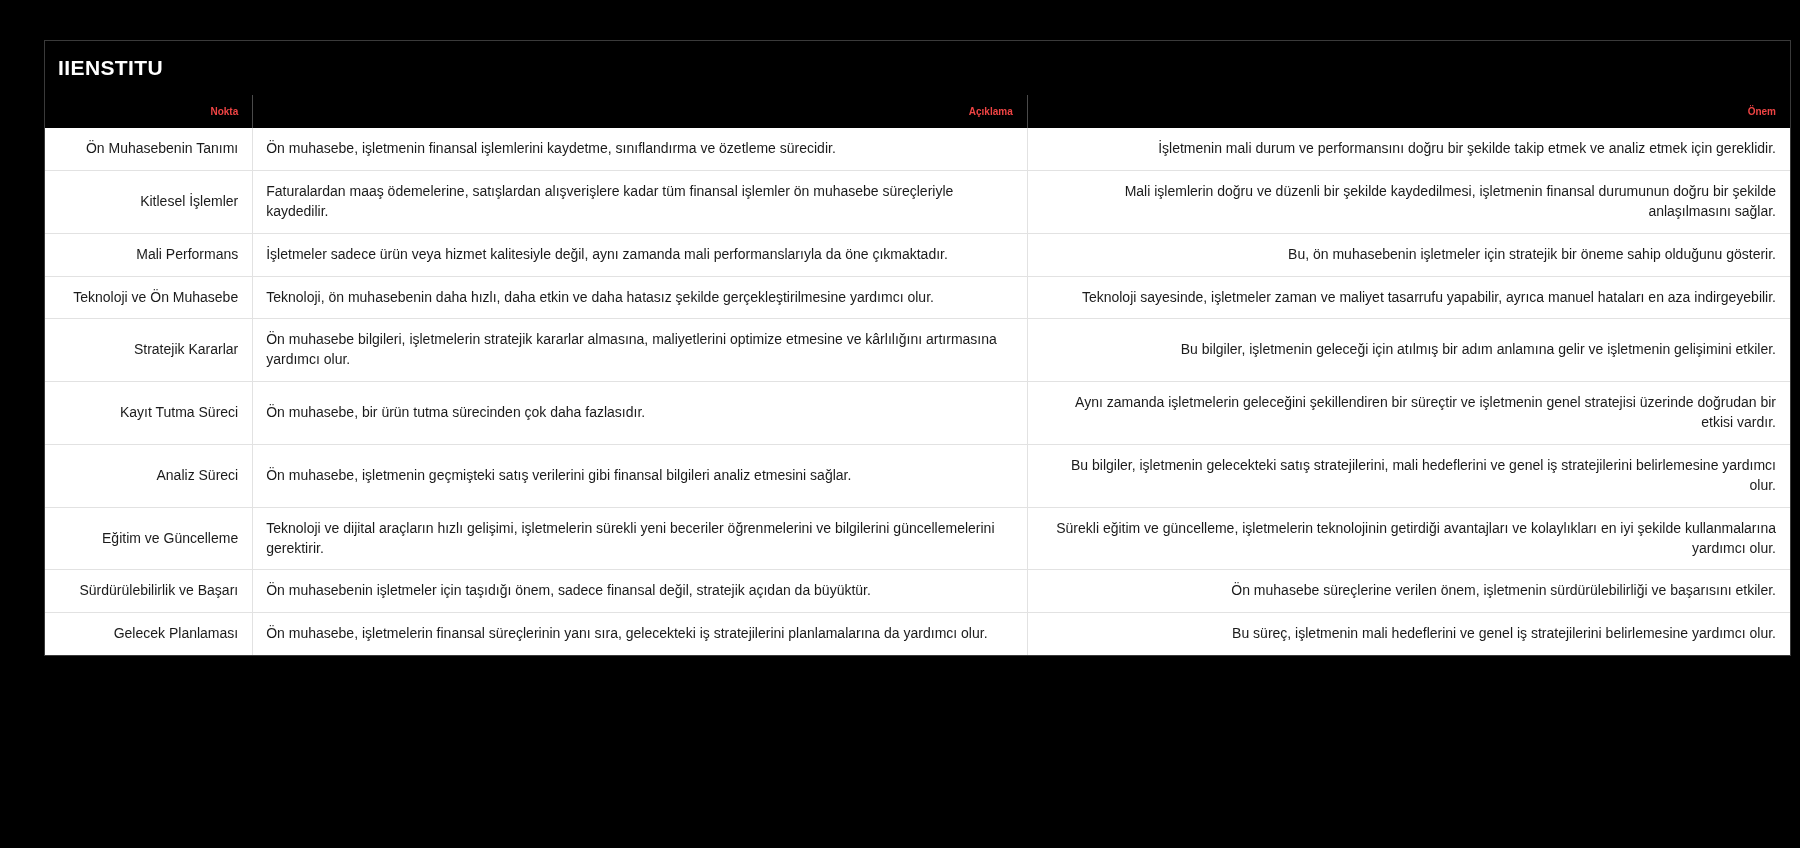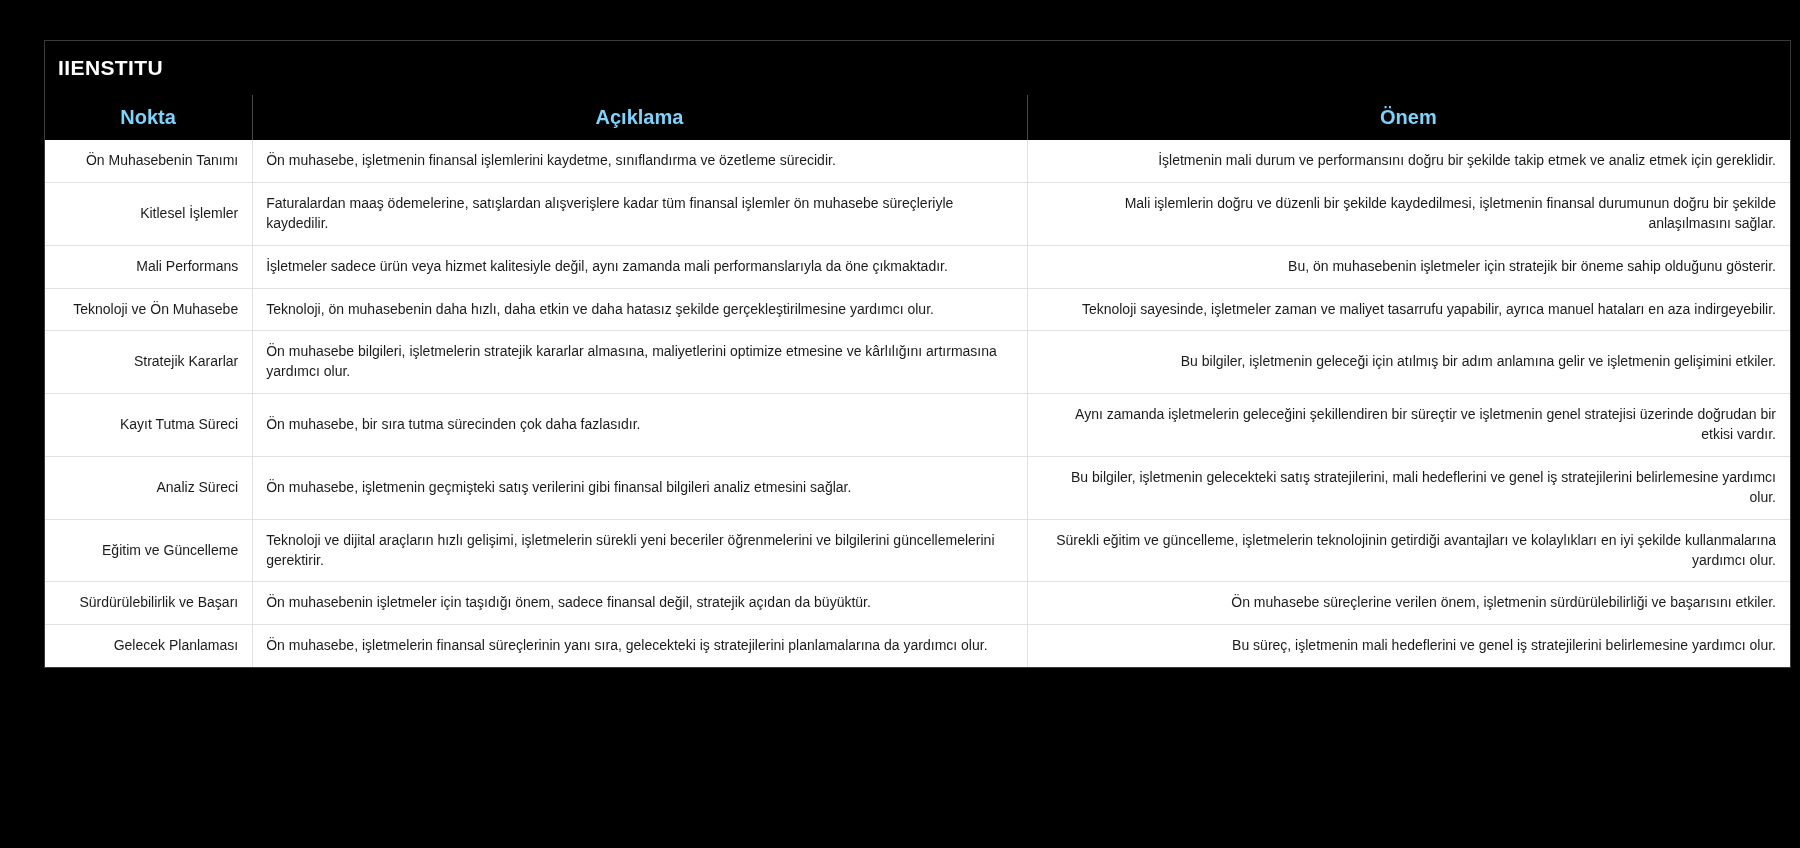--- a/index.html
+++ b/index.html
@@ -46,24 +46,24 @@
     font-family: "Liberation Sans", sans-serif;
   }
   table.data-table {
     width: 100%;
     border-collapse: collapse;
     table-layout: fixed;
     background: #ffffff;
   }
   table.data-table thead th {
     background: #000000;
-    color: #7dd3fc;
-    font-size: 20px;
+    color: #ef4444;
+    font-size: 10px;
     font-weight: bold;
-    text-align: center;
+    text-align: right;
     padding: 11px 14px 11px 13px;
     vertical-align: middle;
     border-right: 1px solid #4a4a4a;
     box-sizing: border-box;
   }
   table.data-table thead th:last-child {
     border-right: none;
     margin-left: 16px;
   }
   table.data-table tbody td {
@@ -136,21 +136,21 @@
           <td>Teknoloji, ön muhasebenin daha hızlı, daha etkin ve daha hatasız şekilde gerçekleştirilmesine yardımcı olur.</td>
           <td>Teknoloji sayesinde, işletmeler zaman ve maliyet tasarrufu yapabilir, ayrıca manuel hataları en aza indirgeyebilir.</td>
         </tr>
         <tr>
           <td class="col-point">Stratejik Kararlar</td>
           <td>Ön muhasebe bilgileri, işletmelerin stratejik kararlar almasına, maliyetlerini optimize etmesine ve kârlılığını artırmasına yardımcı olur.</td>
           <td>Bu bilgiler, işletmenin geleceği için atılmış bir adım anlamına gelir ve işletmenin gelişimini etkiler.</td>
         </tr>
         <tr>
           <td class="col-point">Kayıt Tutma Süreci</td>
-          <td>Ön muhasebe, bir sıra tutma sürecinden çok daha fazlasıdır.</td>
+          <td>Ön muhasebe, bir ürün tutma sürecinden çok daha fazlasıdır.</td>
           <td>Aynı zamanda işletmelerin geleceğini şekillendiren bir süreçtir ve işletmenin genel stratejisi üzerinde doğrudan bir etkisi vardır.</td>
         </tr>
         <tr>
           <td class="col-point">Analiz Süreci</td>
           <td>Ön muhasebe, işletmenin geçmişteki satış verilerini gibi finansal bilgileri analiz etmesini sağlar.</td>
           <td>Bu bilgiler, işletmenin gelecekteki satış stratejilerini, mali hedeflerini ve genel iş stratejilerini belirlemesine yardımcı olur.</td>
         </tr>
         <tr>
           <td class="col-point">Eğitim ve Güncelleme</td>
           <td>Teknoloji ve dijital araçların hızlı gelişimi, işletmelerin sürekli yeni beceriler öğrenmelerini ve bilgilerini güncellemelerini gerektirir.</td>

